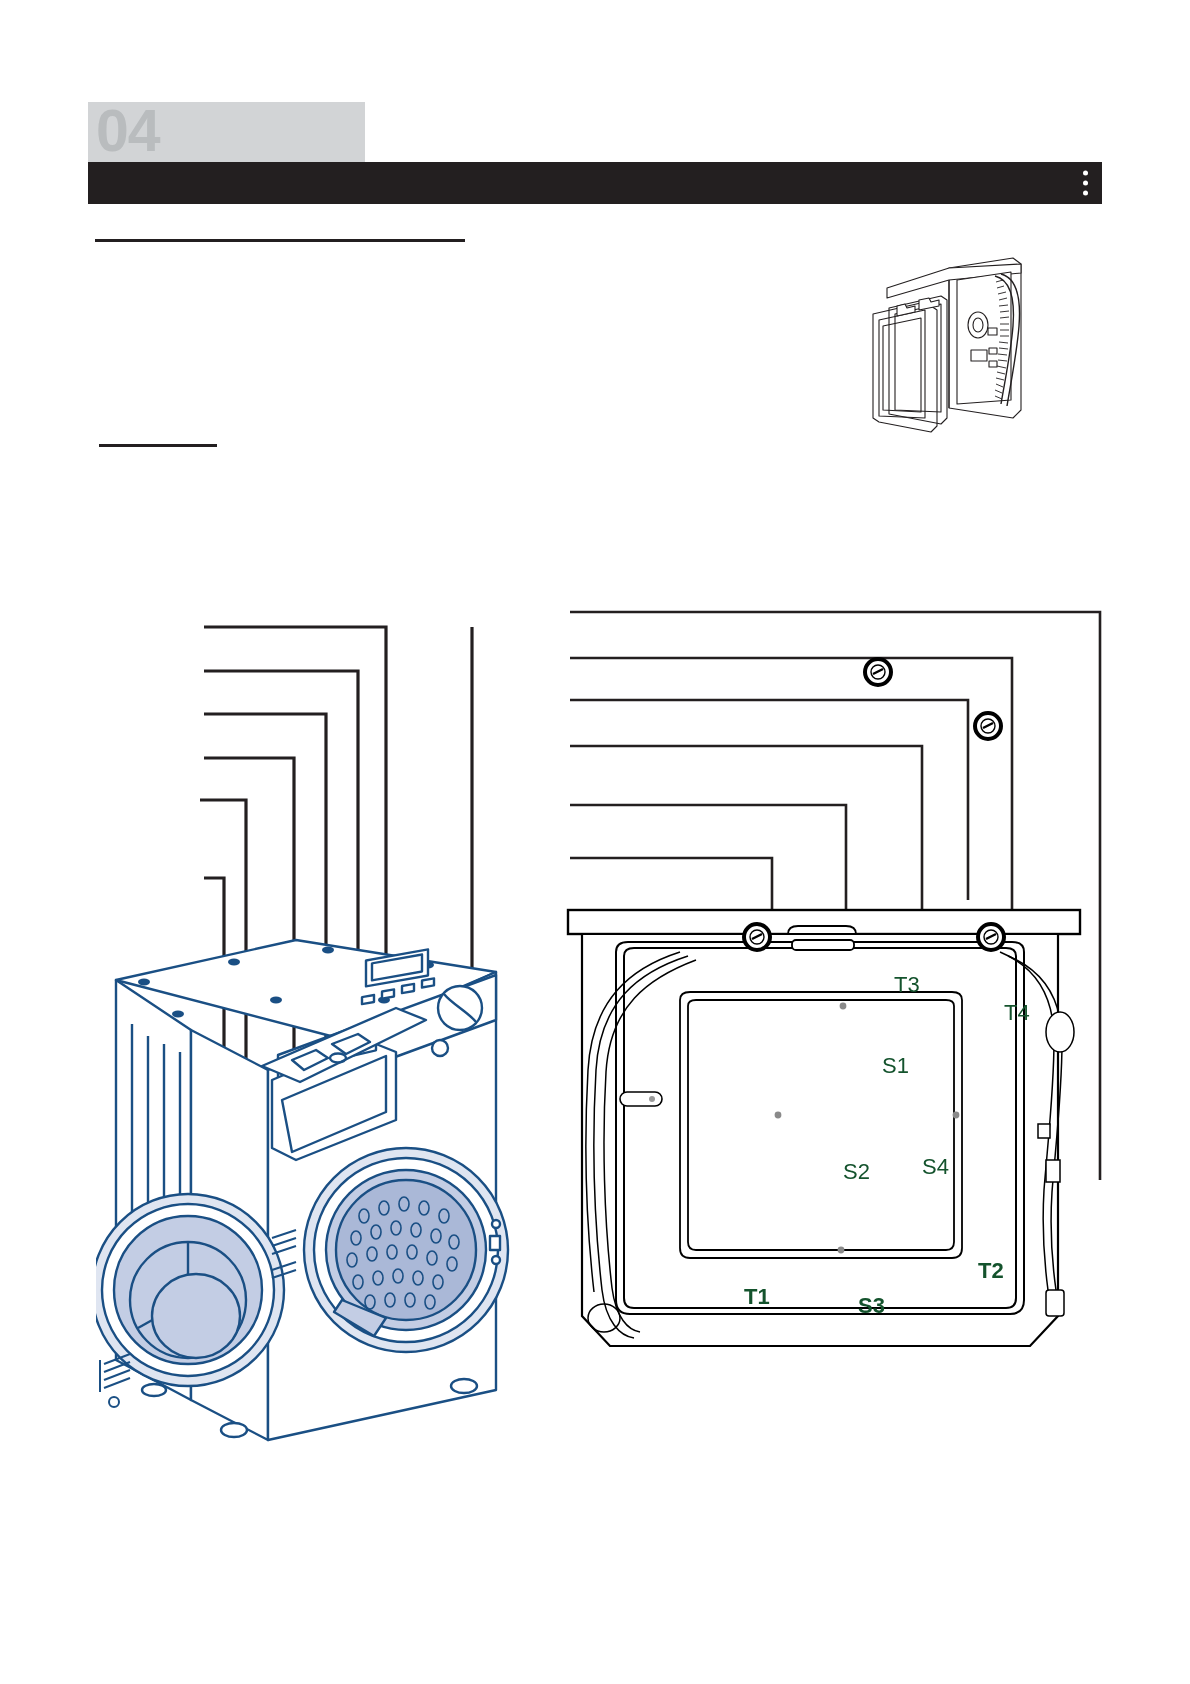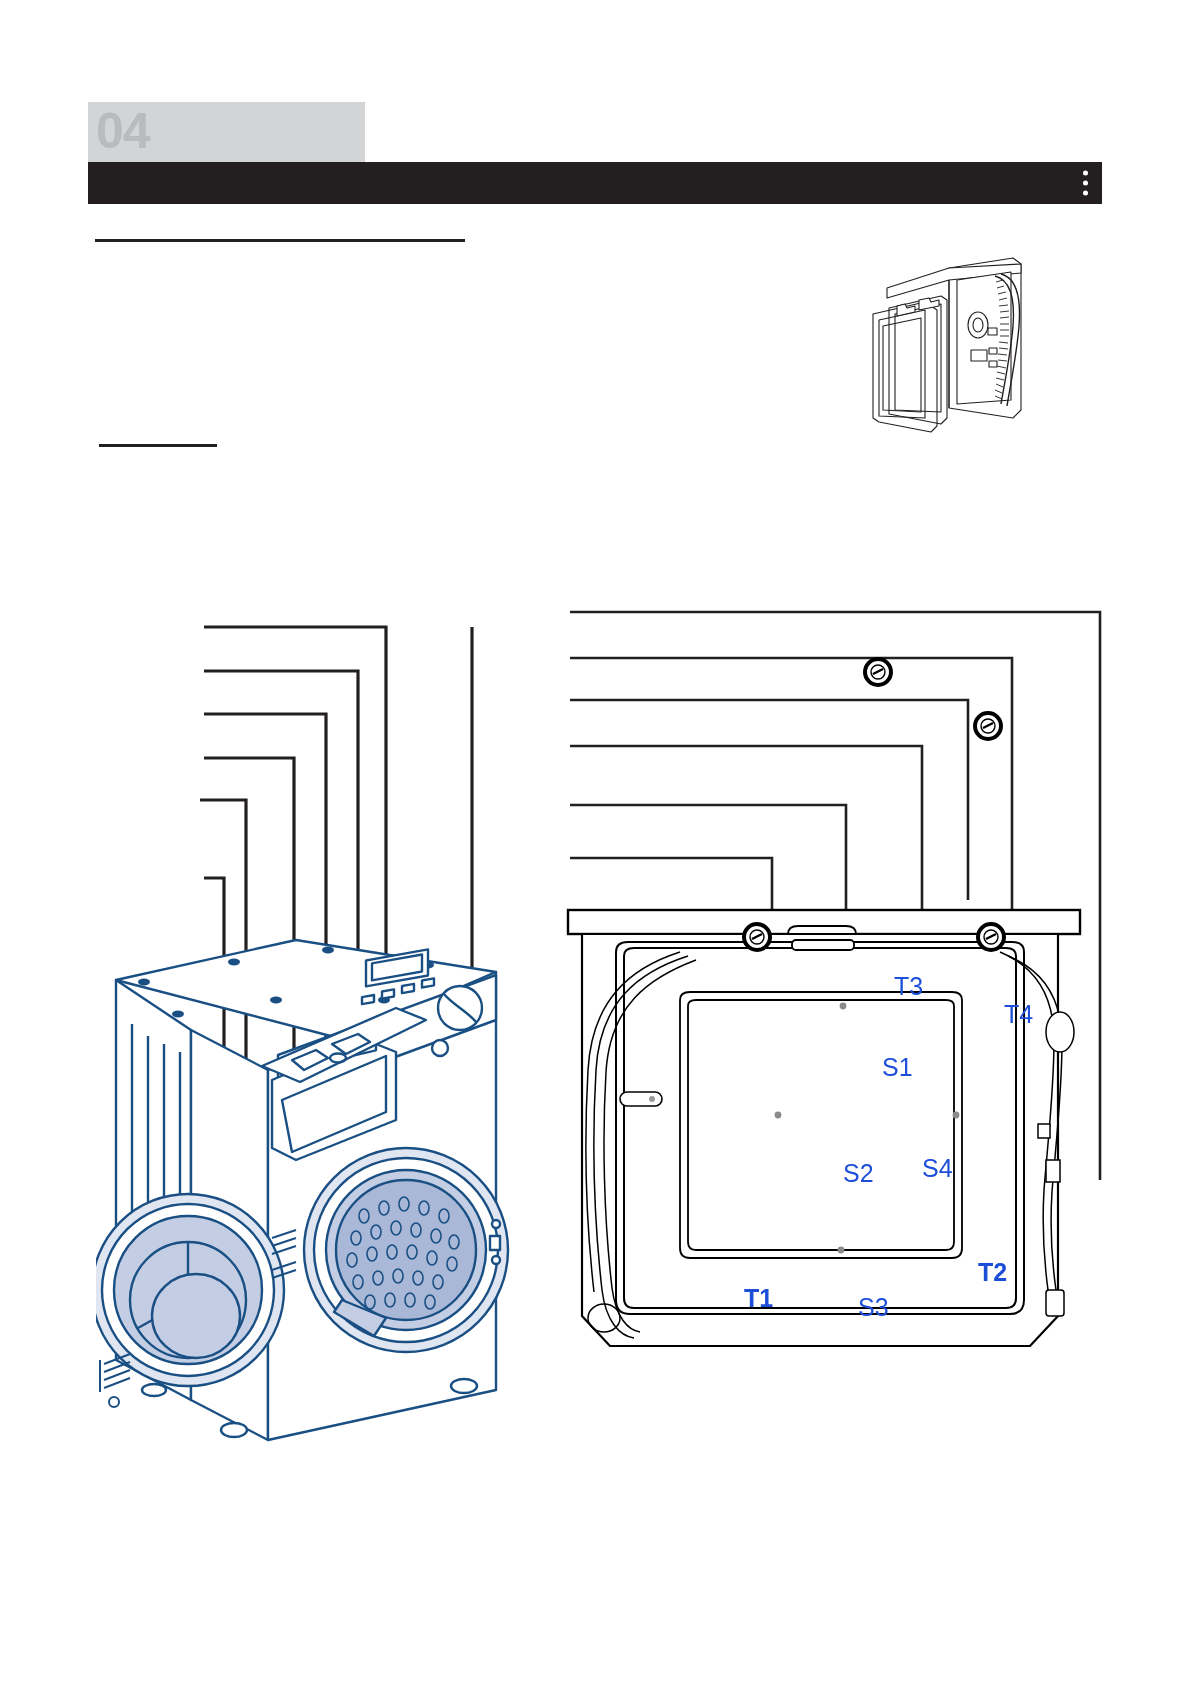--- a/index.html
+++ b/index.html
@@ -12,21 +12,21 @@
   .page { position: relative; width: 1190px; height: 1684px; background: #fff; }
 
   
   .chapter-box {
     position: absolute; left: 88px; top: 102px;
     width: 277px; height: 62px;
     background: #d2d4d6;
   }
   .chapter-num {
     position: absolute; left: 96px; top: 100px;
-    font-size: 50px; font-weight: bold;
+    font-size: 59px; font-weight: bold;
     color: #b9bcbe; letter-spacing: -1px;
     line-height: 62px;
   }
   .title-bar {
     position: absolute; left: 88px; top: 162px;
     width: 1014px; height: 42px;
     background: #231f20;
   }
   .title-text {
     position: absolute; left: 110px; top: 162px;
@@ -61,21 +61,21 @@
   .body-2 { left: 99px; top: 462px; width: 700px; }
 
   
   .thumb { position: absolute; left: 845px; top: 240px; width: 200px; height: 200px; }
 
   
   .diagram-left  { position: absolute; left: 96px;  top: 600px; width: 430px; height: 860px; }
   .diagram-right { position: absolute; left: 560px; top: 600px; width: 560px; height: 800px; }
 
   .lbl {
-    position: absolute; font-size: 25px; color: #1d4ed8;
+    position: absolute; font-size: 22px; color: #14532d;
     font-family: "Liberation Sans", sans-serif;
     white-space: nowrap;
   }
 </style>
 </head>
 <body>
 
 <div class="page">
 
   <div class="chapter-box"></div>
@@ -382,15 +382,15 @@
   </svg>
 
   <div class="lbl" style="left:894px; top:972px;">T3</div>
   <div class="lbl" style="left:1004px; top:1000px;">T4</div>
   <div class="lbl" style="left:744px; top:1284px;font-weight:bold;">T1</div>
   <div class="lbl" style="left:978px; top:1258px;font-weight:bold;">T2</div>
 
   <div class="lbl" style="left:882px; top:1053px;">S1</div>
   <div class="lbl" style="left:795px; top:1159px;margin-left:48px;">S2</div>
   <div class="lbl" style="left:922px; top:1154px;">S4</div>
-  <div class="lbl" style="left:858px; top:1293px;">S3</div>
+  <div class="lbl" style="left:858px; top:1293px;font-weight:bold;">S3</div>
 
 </div>
 
 </body></html>

